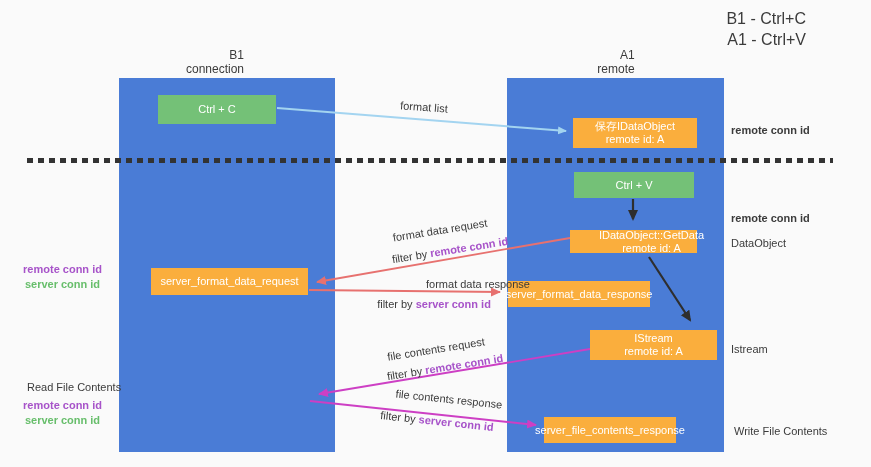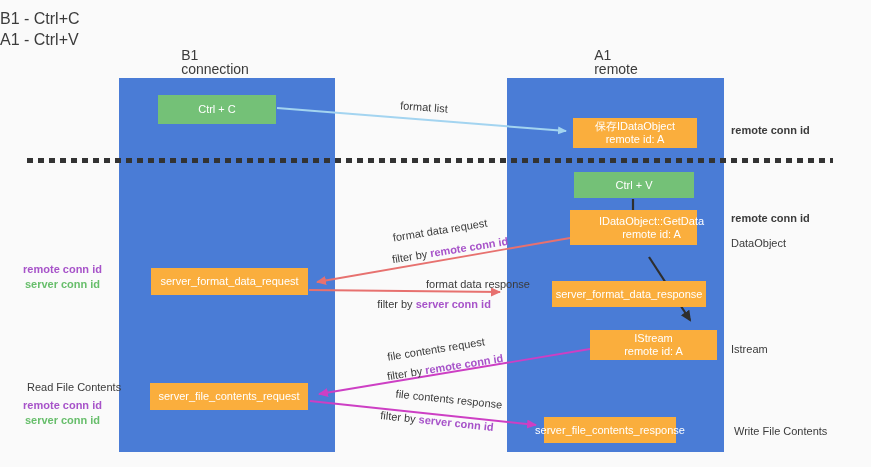--- a/index.html
+++ b/index.html
@@ -4,23 +4,23 @@
 <style>
   :root{
     --column-blue:#4A7CD6; --box-green:#74C177; --box-orange:#FAAE3D;
     --purple:#A753C9; --green-text:#67BE6B; --red-arrow:#E7716F;
     --magenta-arrow:#CD3FC4; --lightblue-arrow:#A3D4F0; --dark-arrow:#2E2E2E;
     --text:#3B3B3B; --background:#FAFAFA;
   }
   *{margin:0;padding:0;box-sizing:border-box;}
   html,body{background:var(--background);font-family:"Liberation Sans",sans-serif;}
   .stage{position:relative;width:871px;height:467px;background:var(--background);overflow:hidden;}
-  .title{position:absolute;top:8px;left:0;width:806px;text-align:left;
+  .title{position:absolute;top:8px;left:0;width:806px;text-align:right;
          font-size:16px;line-height:21px;color:var(--text);}
-  .col-header{position:absolute;text-align:left;font-size:14px;line-height:14px;color:var(--text);transform:translateX(-50%);}
+  .col-header{position:absolute;text-align:right;font-size:12px;line-height:14px;color:var(--text);transform:translateX(-50%);}
   .column{position:absolute;top:78px;height:374px;background:var(--column-blue);}
   .col-left{left:119px;width:216px;}
   .col-right{left:507px;width:217px;}
   .dashline{position:absolute;top:158px;left:27px;width:806px;height:5px;
             background:repeating-linear-gradient(to right,#333 0,#333 6px,transparent 6px,transparent 11px);}
   .box{position:absolute;display:flex;flex-direction:column;align-items:center;justify-content:center;
        color:#fff;font-size:11px;line-height:13px;text-align:center;}
   .green{background:var(--box-green);}
   .orange{background:var(--box-orange);}
   svg.edges{position:absolute;top:0;left:0;width:871px;height:467px;pointer-events:none;}
@@ -93,41 +93,38 @@
 
   <div class="box orange" style="left:573px;top:118px;width:124px;height:30px;">
     <div>保存IDataObject</div>
     <div>remote id: A</div>
   </div>
 
   <div class="box green" style="left:574px;top:172px;width:120px;height:26px;">
     <div>Ctrl + V</div>
   </div>
 
-  <div class="box orange" style="left:570px;top:210px;width:127px;height:35px;padding-left:36px;">
+  <div class="box orange" style="left:570px;top:230px;width:127px;height:23px;padding-left:36px;">
     <div>IDataObject::GetData</div>
     <div>remote id: A</div>
   </div>
 
   <div class="box orange" style="left:151px;top:268px;width:157px;height:27px;text-align:center;">
     <div>server_format_data_request</div>
   </div>
 
-  <div class="box orange" style="left:508px;top:281px;width:154px;height:26px;margin-left:44px;">
+  <div class="box orange" style="left:508px;top:281px;width:142px;height:26px;">
     <div>server_format_data_response</div>
   </div>
 
   <div class="box orange" style="left:590px;top:330px;width:127px;height:30px;">
     <div>IStream</div>
     <div>remote id: A</div>
   </div>
 
-  <div class="box orange" style="left:150px;top:383px;width:158px;height:27px;">
-    <div>server_file_contents_request</div>
-  </div>
 
   <div class="box orange" style="left:544px;top:417px;width:132px;height:26px;">
     <div>server_file_contents_response</div>
   </div>
 
   <div class="lbl r4" style="left:424px;top:107px;">format list</div>
 
   <div class="lbl rm9" style="left:440px;top:230px;">format data request</div>
   <div class="lbl rm9" style="left:450px;top:250px;"><span>filter by </span><span class="key-purple">remote conn id</span></div>
 

